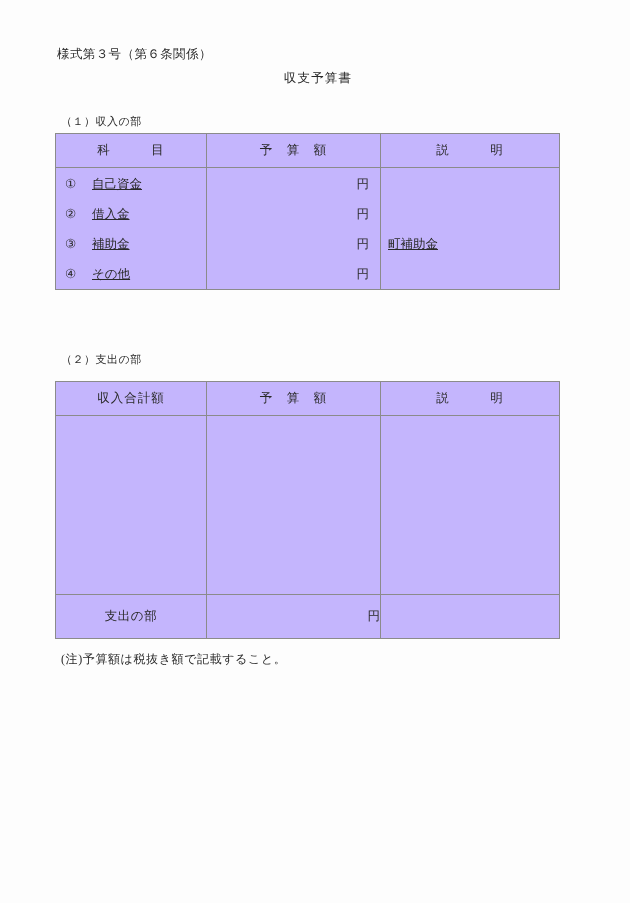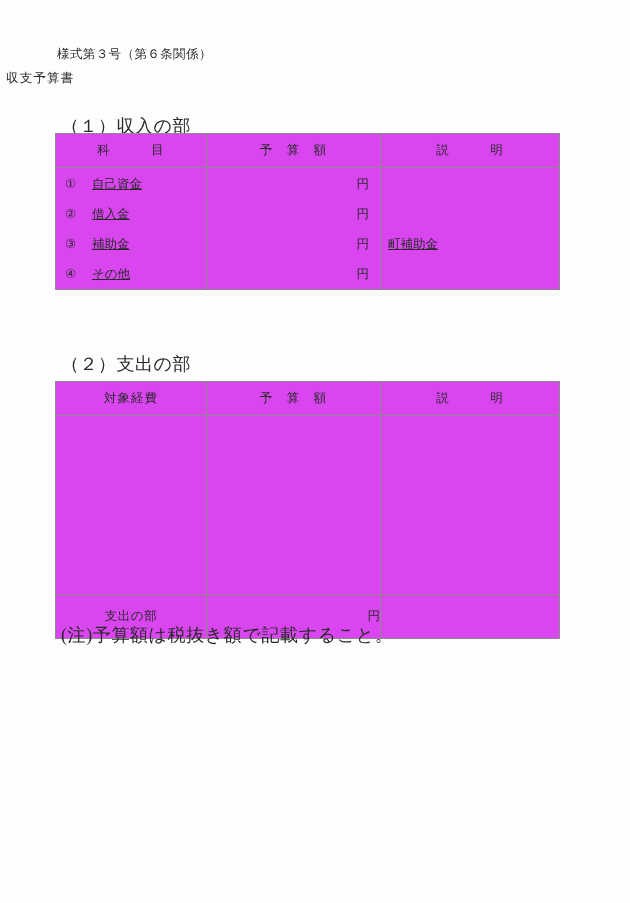--- a/index.html
+++ b/index.html
@@ -29,43 +29,44 @@
     top: 46px;
     font-size: 12.5px;
     letter-spacing: 0.4px;
     white-space: nowrap;
   }
   .doc-title {
     position: absolute;
     left: 0;
     top: 70px;
     width: 630px;
+    text-align: center;
     padding-left: 6px;
     box-sizing: border-box;
     font-size: 12.5px;
     letter-spacing: 1.2px;
   }
   
   .section-label {
     position: absolute;
     left: 61px;
-    font-size: 18px;
+    font-size: 11px;
     letter-spacing: 0.5px;
     white-space: nowrap;
     text-align: center;
   }
   #sec1-label { top: 114px; }
   #sec2-label { top: 352px; }
 
   
   table.form-table {
     position: absolute;
     border-collapse: collapse;
     table-layout: fixed;
-    background: #d946ef;
+    background: #c4b5fd;
   }
   #income-table { left: 55px; top: 133px; width: 504px; }
   #expense-table { left: 55px; top: 381px; width: 504px; }
 
   table.form-table td, table.form-table th {
     border: 1px solid #8b8b8b;
     font-weight: normal;
     font-size: 12.5px;
     padding: 0;
     vertical-align: middle;
@@ -137,22 +138,22 @@
   }
   td.total-desc { height: 43px; }
 
   
   td.empty-body { height: 178px; }
 
   
   .note {
     position: absolute;
     left: 61px;
-    top: 623px;
-    font-size: 18px;
+    top: 651px;
+    font-size: 12px;
     letter-spacing: 0.6px;
     white-space: nowrap;
   }
 </style>
 </head>
 <body>
 
 <div class="page">
 
   <div class="form-no">様式第３号（第６条関係）</div>
@@ -208,21 +209,21 @@
   <div class="section-label" id="sec2-label">（２）支出の部</div>
 
   <table class="form-table" id="expense-table">
     <colgroup>
       <col class="c-item">
         <col class="c-amt">
         <col class="c-desc">
     </colgroup>
     <thead>
       <tr>
-        <th class="head-cell">対象経費</th>
+        <th class="head-cell">収入合計額</th>
         <th class="head-cell">予　算　額</th>
         <th class="head-cell">説　　　明</th>
       </tr>
     </thead>
     <tbody>
       <tr>
         <td class="empty-body"></td>
         <td class="empty-body"></td>
         <td class="empty-body"></td>
       </tr>

